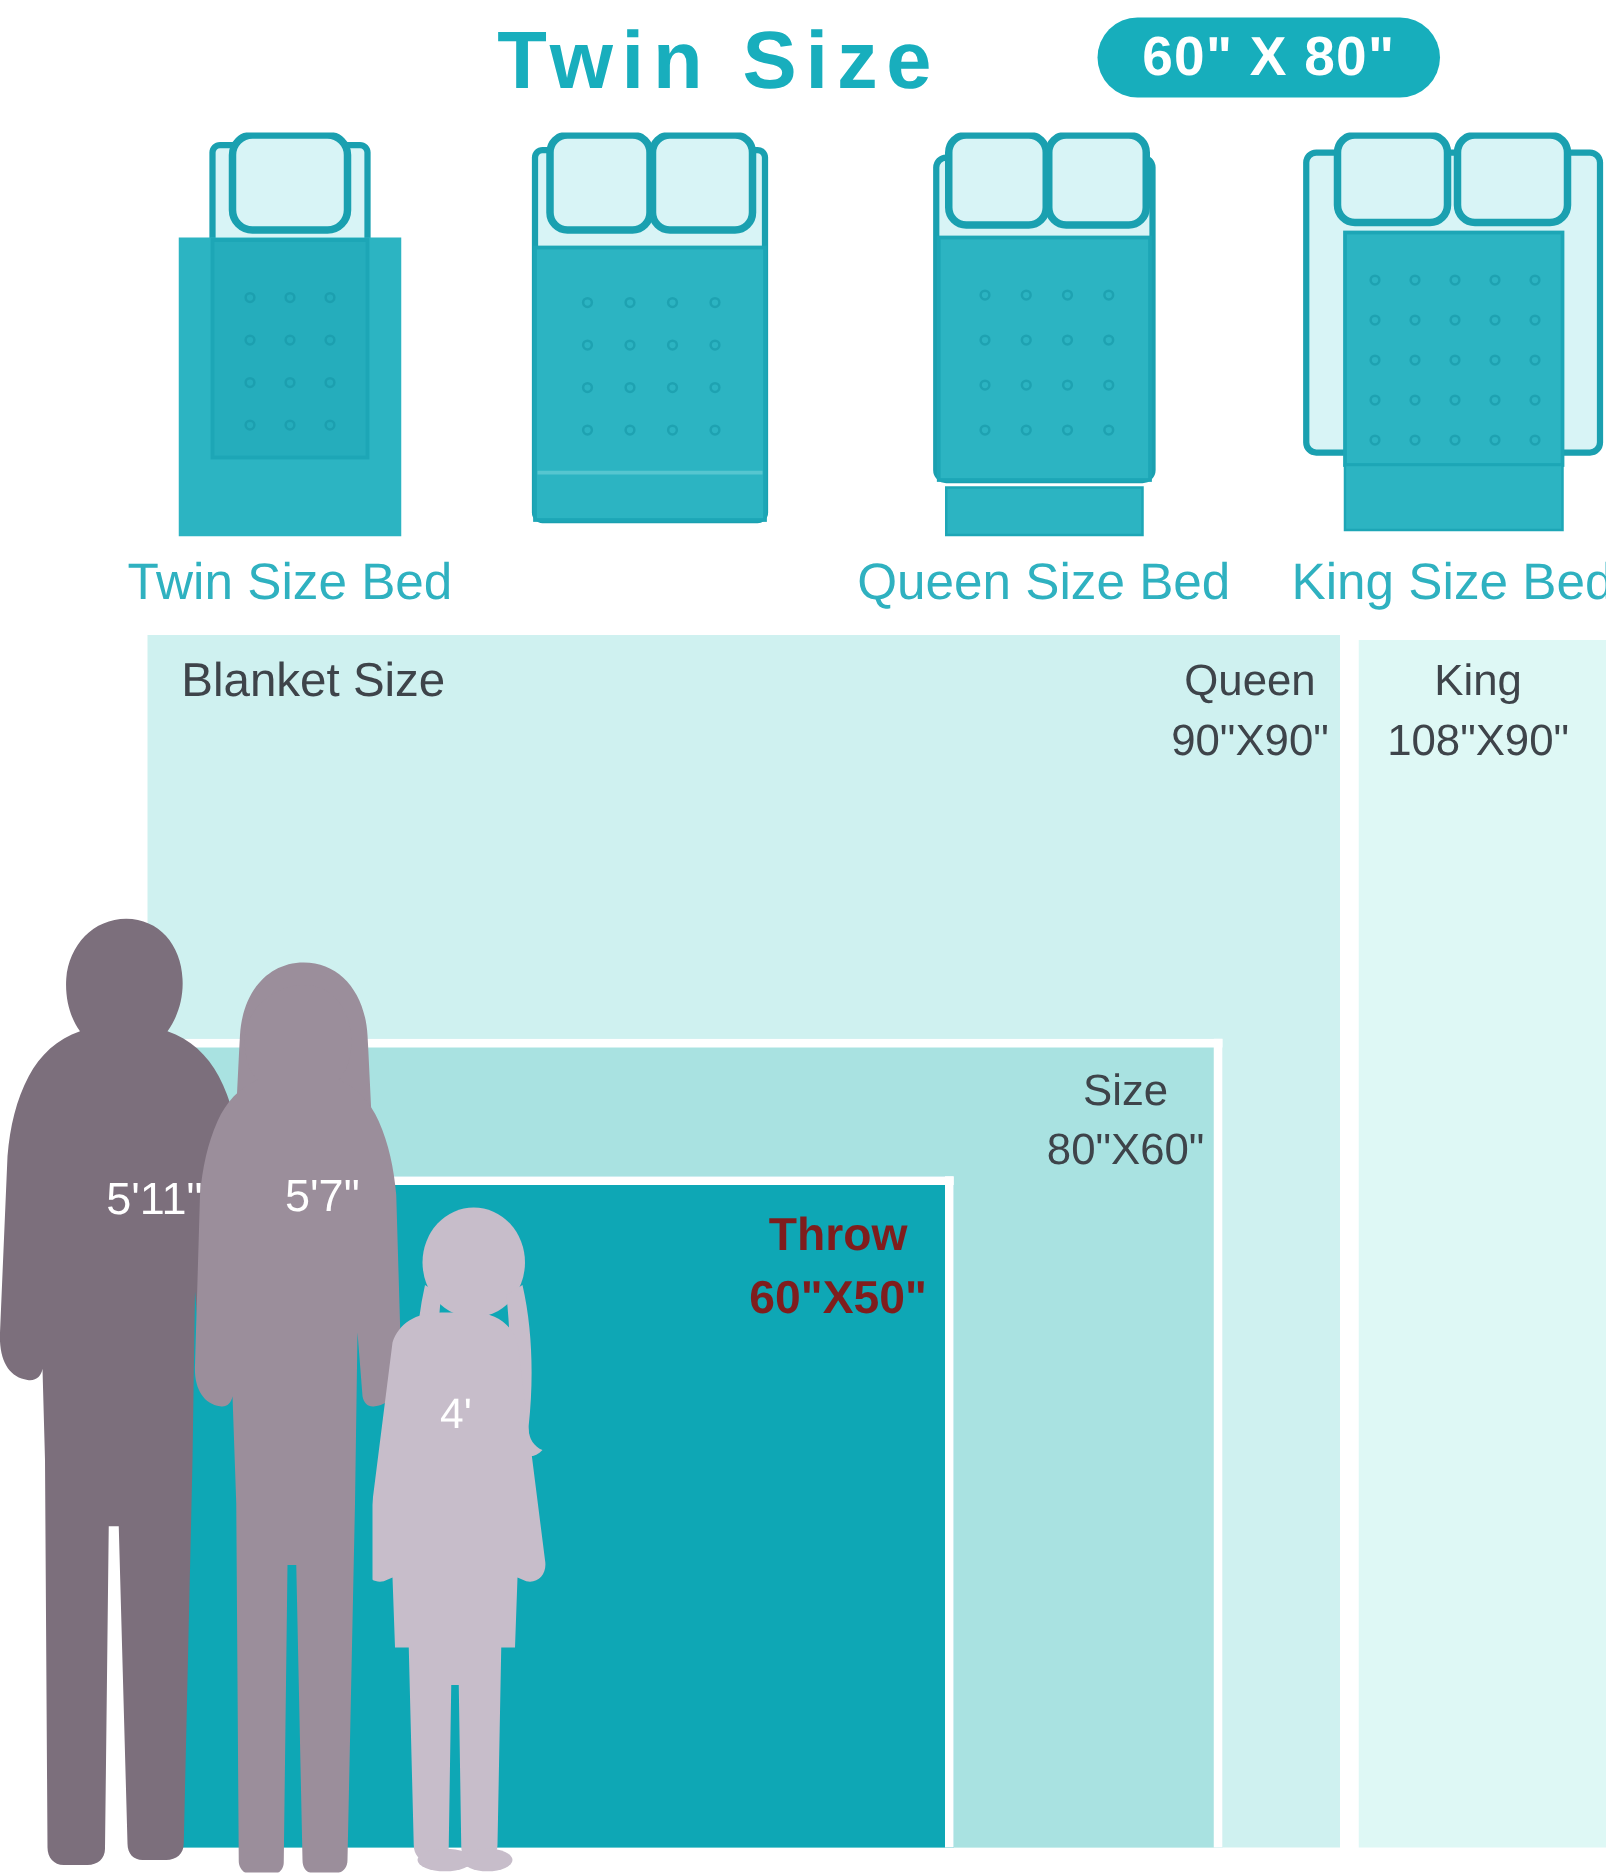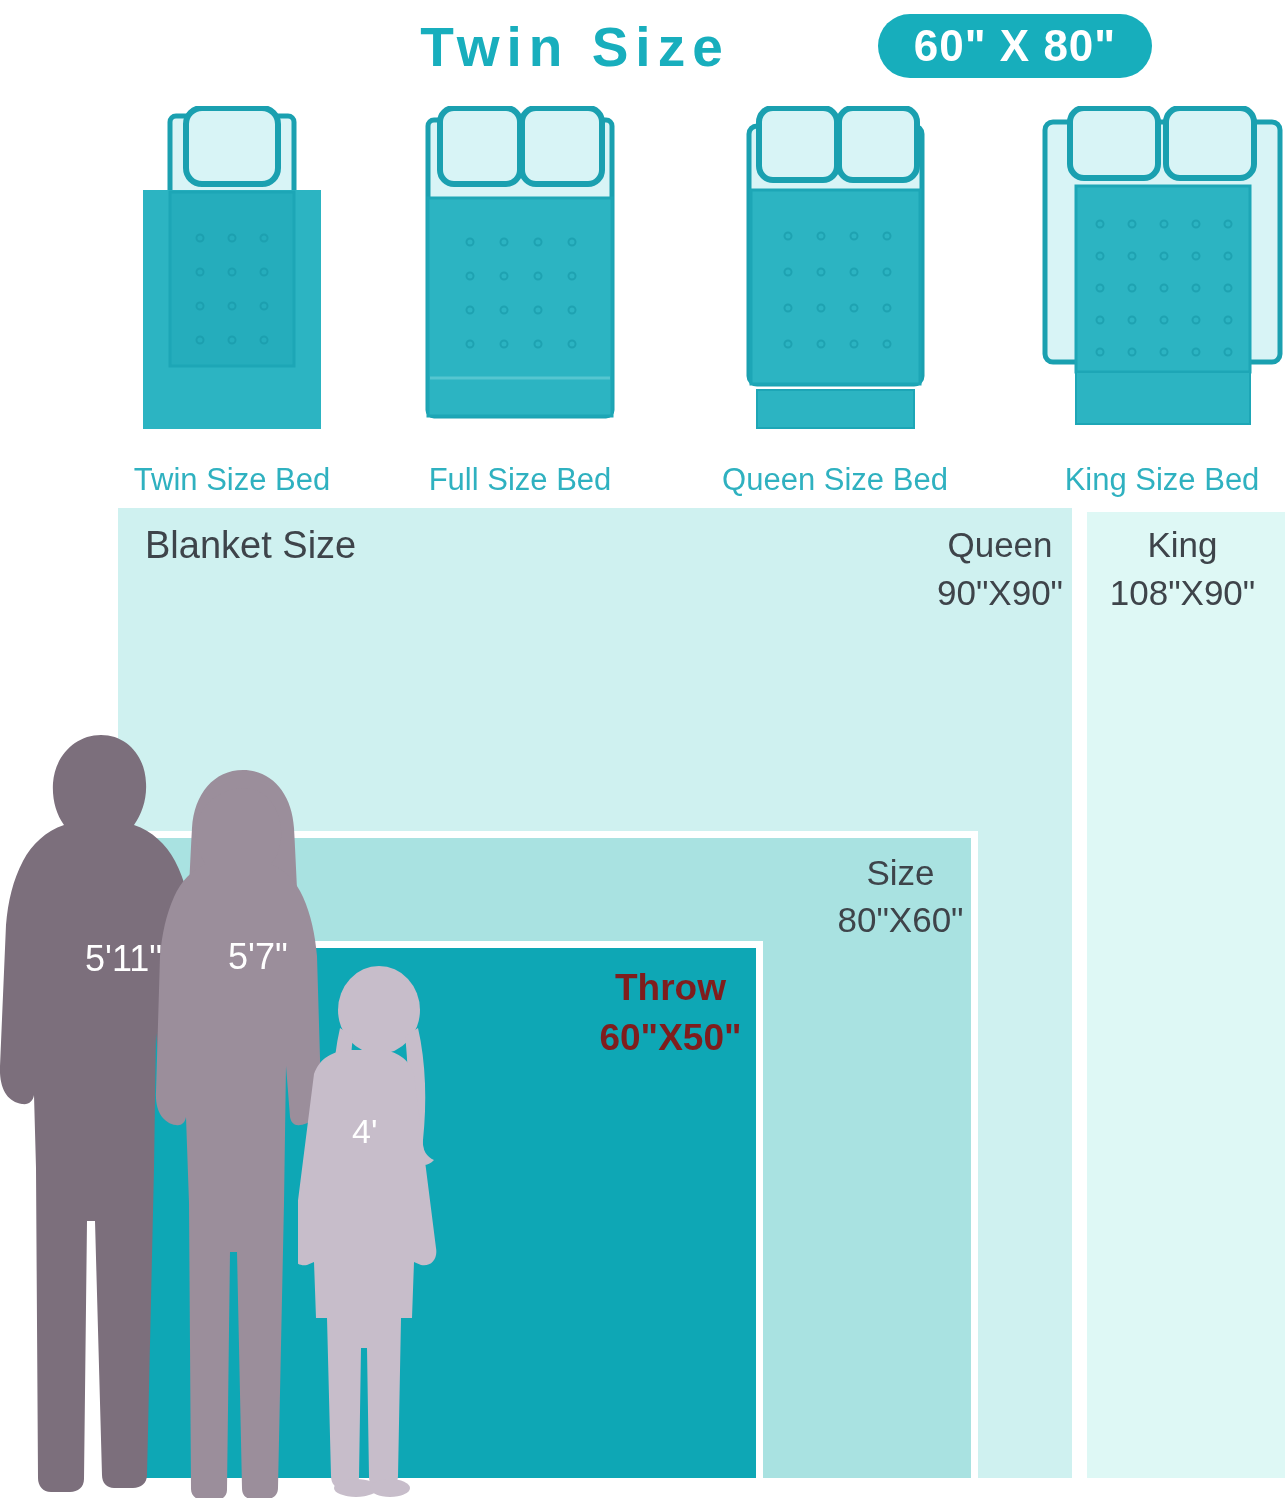--- a/index.html
+++ b/index.html
@@ -4,31 +4,31 @@
 <style>
   html,body{margin:0;padding:0;background:#ffffff;}
   .canvas{
     position:relative;width:1285px;height:1500px;background:#ffffff;
     overflow:hidden;font-family:"Liberation Sans",sans-serif;
   }
   .abs{position:absolute;}
   
   .title{
     left:330px;top:0px;width:490px;height:95px;
-    font-size:55px;font-weight:700;letter-spacing:7px;color:#18aebd;
+    font-size:65px;font-weight:700;letter-spacing:7px;color:#18aebd;
     text-align:center;line-height:95px;white-space:nowrap;
   }
   .badge{
     left:878px;top:14px;width:274px;height:64px;border-radius:32px;
     background:#17aebc;color:#ffffff;font-size:44px;font-weight:700;
     text-align:center;line-height:64px;letter-spacing:1px;
   }
   
   .bed-label{
-    top:462px;width:300px;text-align:center;font-size:31px;color:#2fb1c0;
+    top:442px;width:300px;text-align:center;font-size:41px;color:#2fb1c0;
     white-space:nowrap;
   }
   
   .rect{box-sizing:border-box;}
   .rect-queen{left:118px;top:508px;width:954px;height:970px;background:#cff1f0;}
   .rect-king{left:1087px;top:512px;width:198px;height:966px;background:#def8f5;}
   .rect-twin{
     left:118px;top:831px;width:860px;height:647px;background:#a9e2e1;
     border-top:7px solid #ffffff;border-right:7px solid #ffffff;
   }
@@ -154,21 +154,20 @@
         <circle cx="188" cy="214" r="3.5"></circle>
       <circle cx="60" cy="246" r="3.5"></circle>
         <circle cx="92" cy="246" r="3.5"></circle>
         <circle cx="124" cy="246" r="3.5"></circle>
         <circle cx="156" cy="246" r="3.5"></circle>
         <circle cx="188" cy="246" r="3.5"></circle>
     </g>
   </svg>
 
   <div class="abs bed-label" style="left:82px">Twin Size Bed</div>
-  <div class="abs bed-label" style="left:370px">Full Size Bed</div>
   <div class="abs bed-label" style="left:685px">Queen Size Bed</div>
   <div class="abs bed-label" style="left:1012px">King Size Bed</div>
 
   <div class="abs rect rect-queen"></div>
   <div class="abs rect rect-king"></div>
   <div class="abs rect rect-twin"></div>
   <div class="abs rect rect-throw"></div>
 
   <div class="abs panel-label">Blanket Size</div>
 

